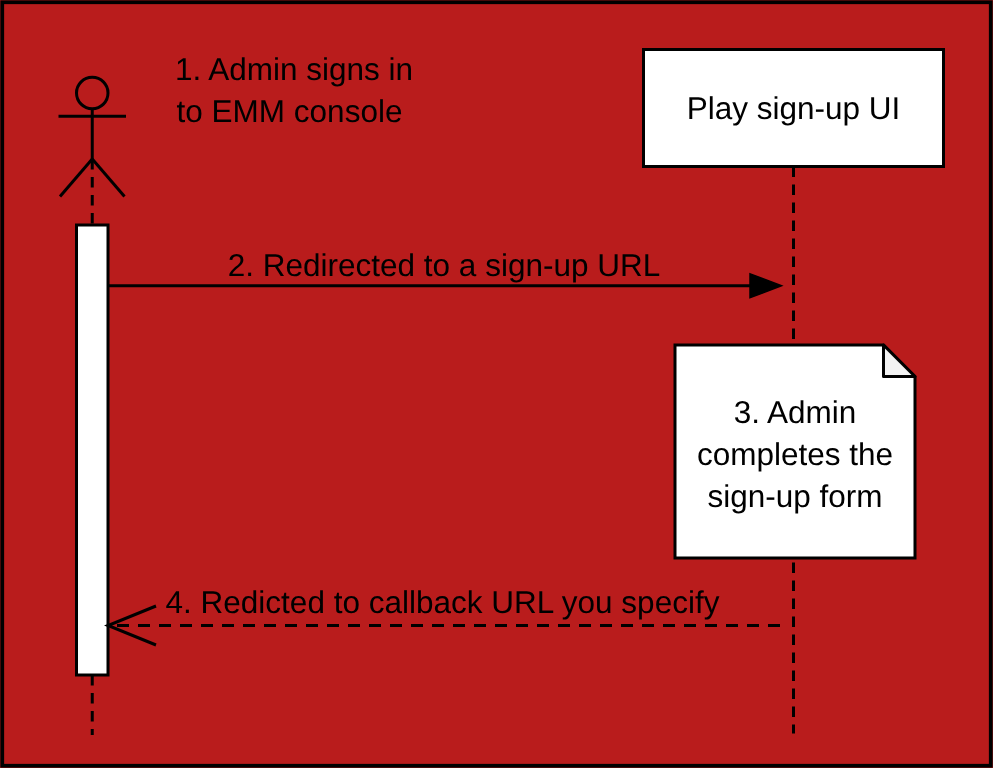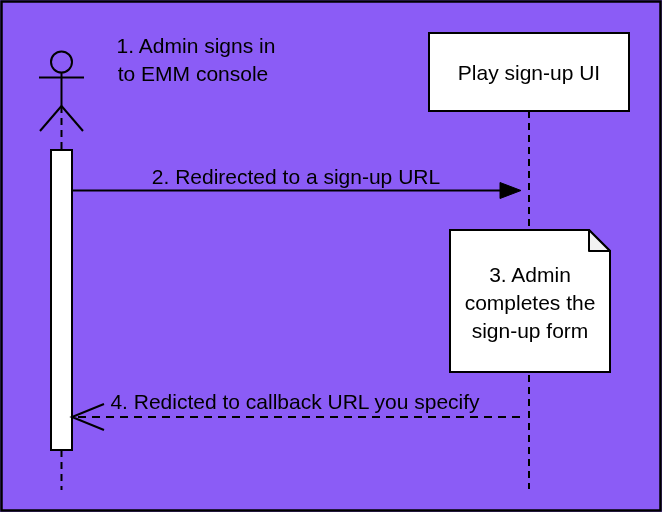--- a/index.html
+++ b/index.html
@@ -4,21 +4,21 @@
 <style>
   html, body {
     margin: 0;
     padding: 0;
     background: #ffffff;
   }
   .canvas {
     width: 662px;
     height: 512px;
     position: relative;
-    background: #8b5cf6;
+    background: #b91c1c;
     overflow: hidden;
     text-decoration: underline;
   }
   svg {
     display: block;
   }
   svg text {
     font-family: "Liberation Sans", "DejaVu Sans", sans-serif;
     font-size: 21px;
     fill: #000000;

